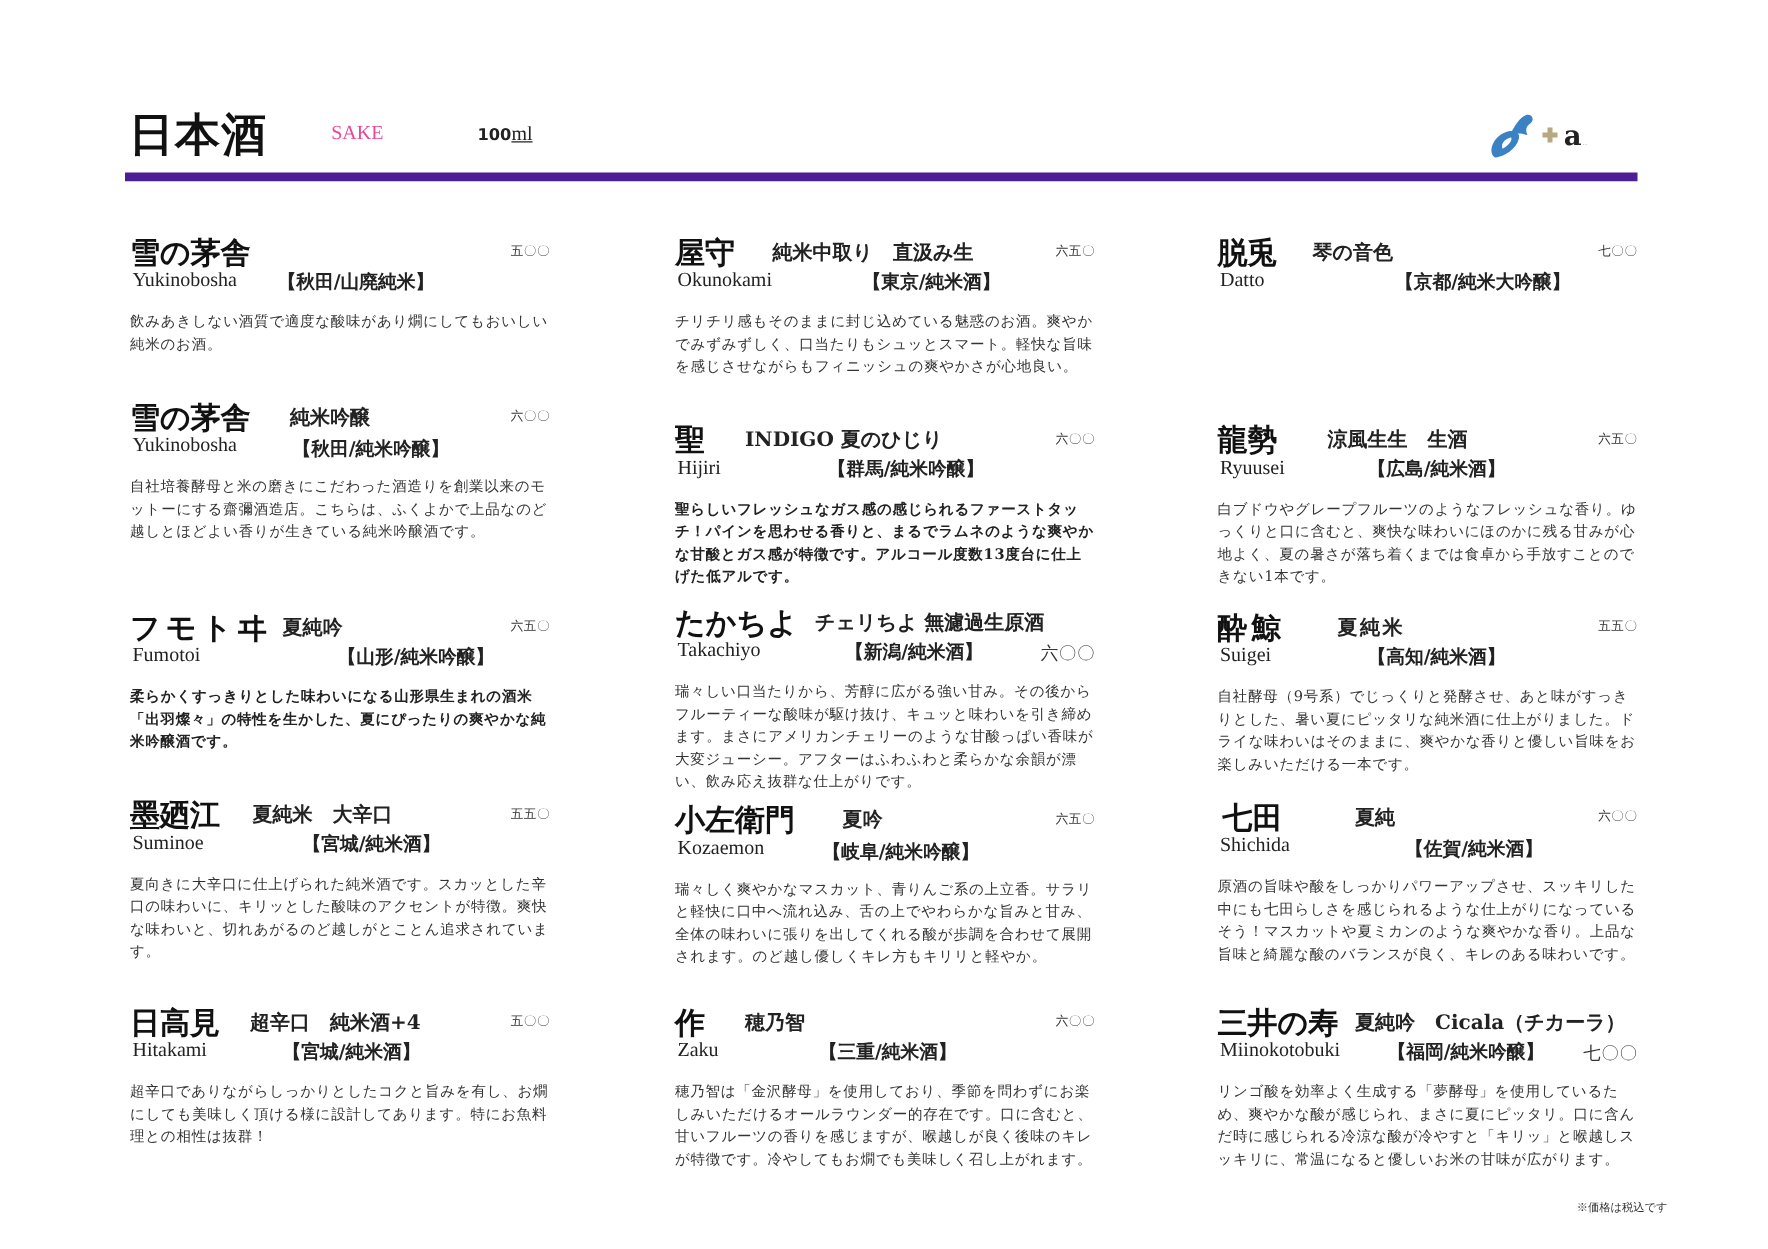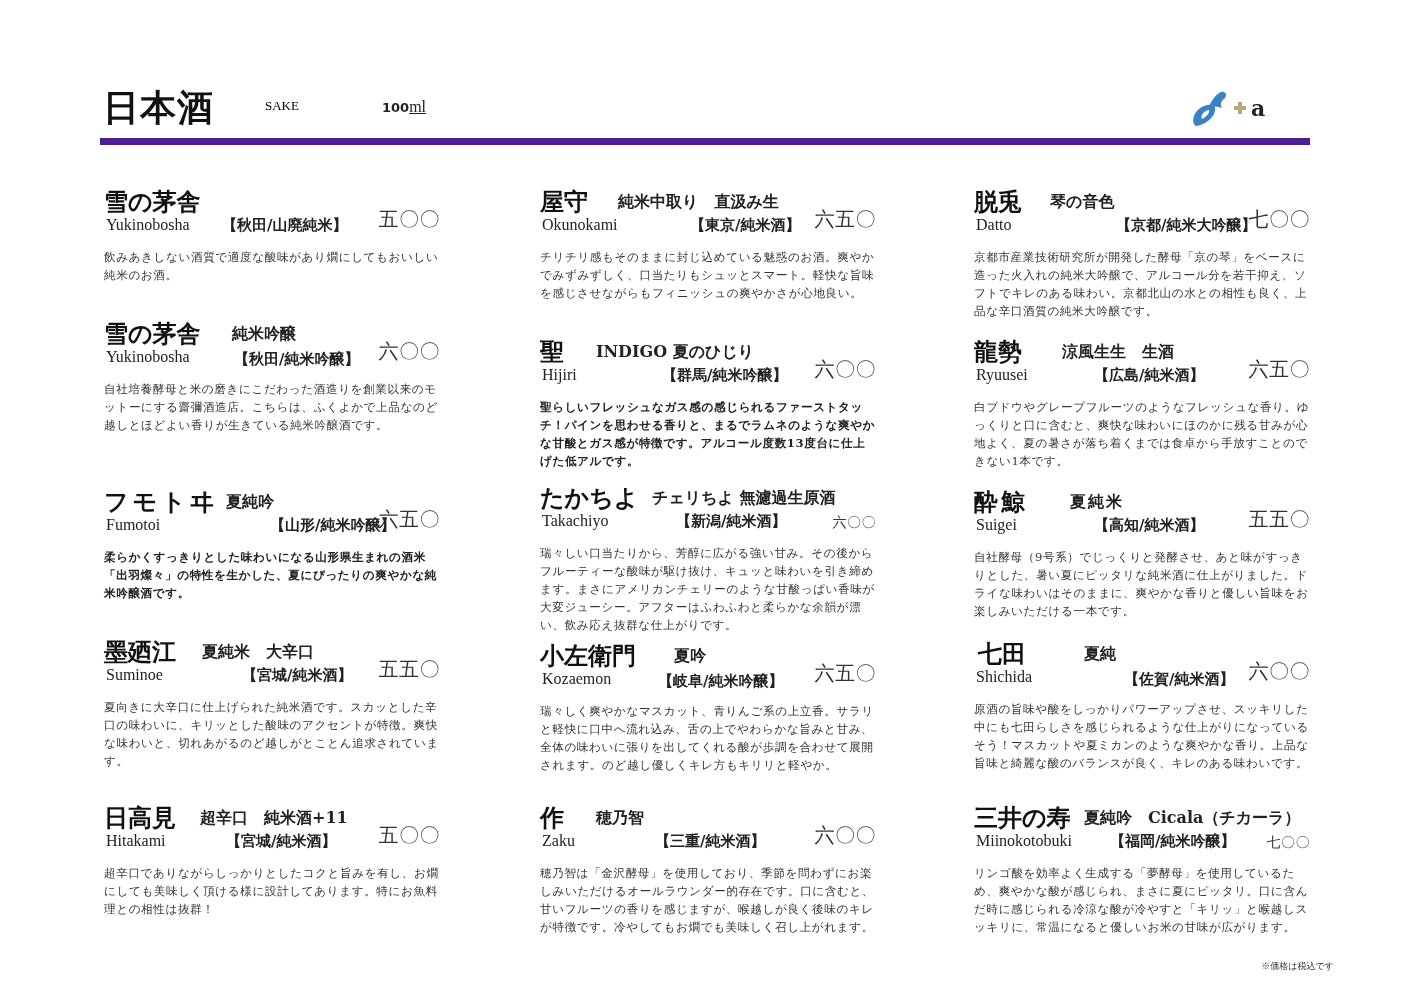--- a/index.html
+++ b/index.html
@@ -11,21 +11,21 @@
     .header {
       position: absolute; left: 100px; top: 82px; width: 1210px; height: 56px;
       border-bottom: 7px solid #4c1d95;
     }
     .title {
       position: absolute; left: 3px; top: 2px;
       font-size: 36px; font-weight: bold; letter-spacing: 1px; color: #111;
     }
     .subtitle {
       position: absolute; left: 165px; top: 16px;
-      font-family: "Liberation Serif", serif; font-size: 13px; color: #000000;
+      font-family: "Liberation Serif", serif; font-size: 16px; color: #ec4899;
     }
     .volume {
       position: absolute; left: 282px; top: 16px; font-size: 15px; color: #222;
     }
     .volume .num { font-family: "DejaVu Sans", sans-serif; font-weight: bold; font-size: 13px; }
     .volume .unit { font-family: "Liberation Serif", serif; font-size: 16px; text-decoration: underline; }
     .logo { position: absolute; right: 12px; top: 4px; width: 110px; height: 46px; }
 
     .col { position: absolute; top: 186px; width: 336px; }
     .col-1 { left: 104px; }
@@ -36,22 +36,22 @@
     .item .name-row { position: relative; height: 30px; }
     .item .name {
       position: absolute; left: 0; top: 0;
       font-size: 24px; font-weight: bold; color: #111; white-space: nowrap;
     }
     .item .tag {
       position: absolute; top: 6px;
       font-size: 16px; font-weight: bold; color: #222; white-space: nowrap;
     }
     .item .price {
-      position: absolute; right: 0; top: 20px;
-      font-size: 20px; color: #333; letter-spacing: 0.5px; white-space: nowrap;
+      position: absolute; right: 0; top: 8px;
+      font-size: 10px; color: #333; letter-spacing: 0.5px; white-space: nowrap;
     }
     .item .romaji-row { position: relative; height: 22px; text-decoration: underline; }
     .item .romaji {
       position: absolute; left: 2px; top: 0;
       font-family: "Liberation Serif", serif; font-size: 16px; color: #222; white-space: nowrap;
     }
     .item .origin {
       position: absolute; top: 0; font-size: 15px; font-weight: bold; color: #222; white-space: nowrap;
     }
     .item .price2 {
@@ -137,21 +137,21 @@
     <div class="romaji-row">
       <span class="romaji">Suminoe</span>
       <span class="origin" style="left:138px">【宮城/純米酒】</span>
     </div>
     <div class="desc">夏向きに大辛口に仕上げられた純米酒です。スカッとした辛口の味わいに、キリッとした酸味のアクセントが特徴。爽快な味わいと、切れあがるのど越しがとことん追求されています。</div>
   </div>
 
   <div class="item" style="top:616px">
     <div class="name-row">
       <span class="name">日高見</span>
-      <span class="tag" style="left:96px">超辛口　純米酒+11</span>
+      <span class="tag" style="left:96px">超辛口　純米酒+4</span>
       <span class="price">五〇〇</span>
     </div>
     <div class="romaji-row">
       <span class="romaji">Hitakami</span>
       <span class="origin" style="left:122px">【宮城/純米酒】</span>
     </div>
     <div class="desc">超辛口でありながらしっかりとしたコクと旨みを有し、お燗にしても美味しく頂ける様に設計してあります。特にお魚料理との相性は抜群！</div>
   </div>
 </div>
 
@@ -226,21 +226,20 @@
   <div class="item" style="top:0px">
     <div class="name-row">
       <span class="name">脱兎</span>
       <span class="tag" style="left:76px">琴の音色</span>
       <span class="price">七〇〇</span>
     </div>
     <div class="romaji-row">
       <span class="romaji">Datto</span>
       <span class="origin" style="left:142px">【京都/純米大吟醸】</span>
     </div>
-    <div class="desc">京都市産業技術研究所が開発した酵母「京の琴」をベースに造った火入れの純米大吟醸で、アルコール分を若干抑え、ソフトでキレのある味わい。京都北山の水との相性も良く、上品な辛口酒質の純米大吟醸です。</div>
   </div>
 
   <div class="item" style="top:150px">
     <div class="name-row">
       <span class="name">龍勢</span>
       <span class="tag" style="left:88px">涼風生生　生酒</span>
       <span class="price">六五〇</span>
     </div>
     <div class="romaji-row">
       <span class="romaji">Ryuusei</span>

